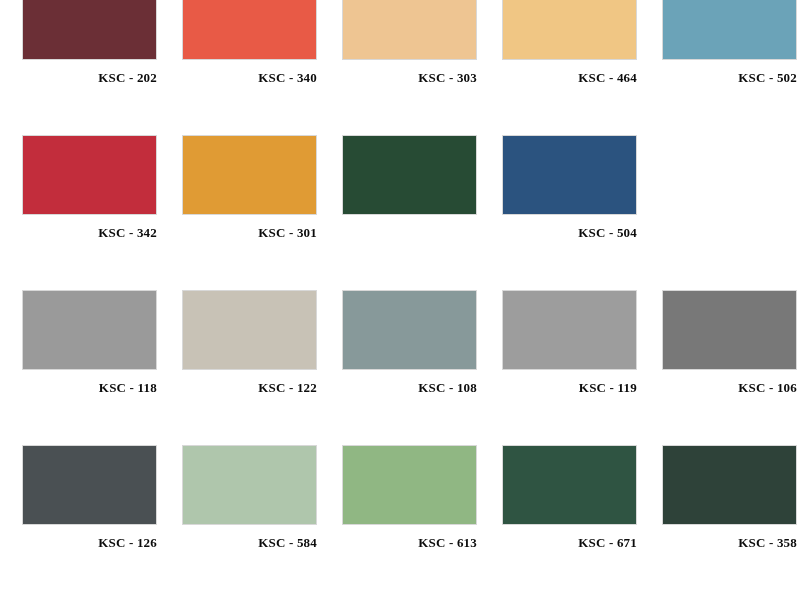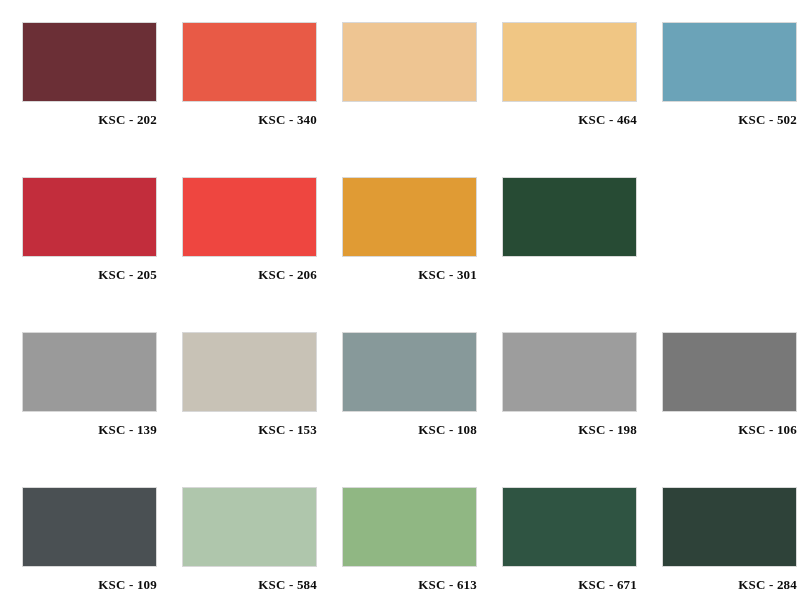--- a/index.html
+++ b/index.html
@@ -14,20 +14,21 @@
     font-family: "Liberation Serif", "DejaVu Serif", serif;
     overflow: hidden;
   }
   #swatch-chart {
     width: 800px;
     height: 600px;
     box-sizing: border-box;
     padding: 22px 22px 0 22px;
     display: flex;
     flex-direction: column;
+    justify-content: flex-end;
   }
   .swatch-row {
     display: flex;
     flex-direction: row;
     height: 155px;
     flex: 0 0 auto;
   }
   .swatch-cell {
     width: 135px;
     margin-right: 25px;
@@ -64,88 +65,89 @@
     <div class="swatch-cell">
       <div class="swatch-chip" style="background-color: rgb(107, 47, 54); border-color: rgb(216, 216, 216);"></div>
       <div class="swatch-label">KSC - 202</div>
     </div>
     <div class="swatch-cell">
       <div class="swatch-chip" style="background-color: rgb(232, 90, 70); border-color: rgb(216, 216, 216);"></div>
       <div class="swatch-label">KSC - 340</div>
     </div>
     <div class="swatch-cell">
       <div class="swatch-chip" style="background-color: rgb(238, 197, 146); border-color: rgb(216, 216, 216);"></div>
+      <div class="swatch-label">KSC - 303</div>
     </div>
     <div class="swatch-cell">
       <div class="swatch-chip" style="background-color: rgb(240, 198, 132); border-color: rgb(216, 216, 216);"></div>
       <div class="swatch-label">KSC - 464</div>
     </div>
     <div class="swatch-cell">
       <div class="swatch-chip" style="background-color: rgb(107, 163, 184); border-color: rgb(216, 216, 216);"></div>
       <div class="swatch-label">KSC - 502</div>
     </div>
   </div>
 
   <div class="swatch-row">
     <div class="swatch-cell">
       <div class="swatch-chip" style="background-color: rgb(194, 45, 60); border-color: rgb(216, 216, 216);"></div>
-      <div class="swatch-label">KSC - 205</div>
-    </div>
-    <div class="swatch-cell">
-      <div class="swatch-chip" style="background-color: rgb(238, 70, 64); border-color: rgb(216, 216, 216);"></div>
-      <div class="swatch-label">KSC - 206</div>
+      <div class="swatch-label">KSC - 342</div>
     </div>
     <div class="swatch-cell">
       <div class="swatch-chip" style="background-color: rgb(224, 155, 52); border-color: rgb(216, 216, 216);"></div>
       <div class="swatch-label">KSC - 301</div>
     </div>
     <div class="swatch-cell">
       <div class="swatch-chip" style="background-color: rgb(39, 75, 52); border-color: rgb(216, 216, 216);"></div>
     </div>
+    <div class="swatch-cell">
+      <div class="swatch-chip" style="background-color: rgb(43, 83, 127); border-color: rgb(216, 216, 216);"></div>
+      <div class="swatch-label">KSC - 504</div>
+    </div>
   </div>
 
   <div class="swatch-row">
     <div class="swatch-cell">
       <div class="swatch-chip" style="background-color: rgb(154, 154, 154); border-color: rgb(216, 216, 216);"></div>
-      <div class="swatch-label">KSC - 139</div>
+      <div class="swatch-label">KSC - 118</div>
     </div>
     <div class="swatch-cell">
       <div class="swatch-chip" style="background-color: rgb(200, 194, 182); border-color: rgb(216, 216, 216);"></div>
-      <div class="swatch-label">KSC - 153</div>
+      <div class="swatch-label">KSC - 122</div>
     </div>
     <div class="swatch-cell">
       <div class="swatch-chip" style="background-color: rgb(135, 153, 154); border-color: rgb(216, 216, 216);"></div>
       <div class="swatch-label">KSC - 108</div>
     </div>
     <div class="swatch-cell">
       <div class="swatch-chip" style="background-color: rgb(157, 157, 157); border-color: rgb(216, 216, 216);"></div>
-      <div class="swatch-label">KSC - 198</div>
+      <div class="swatch-label">KSC - 119</div>
     </div>
     <div class="swatch-cell">
       <div class="swatch-chip" style="background-color: rgb(120, 120, 120); border-color: rgb(216, 216, 216);"></div>
       <div class="swatch-label">KSC - 106</div>
     </div>
   </div>
 
   <div class="swatch-row">
     <div class="swatch-cell">
       <div class="swatch-chip" style="background-color: rgb(74, 80, 83); border-color: rgb(216, 216, 216);"></div>
-      <div class="swatch-label">KSC - 109</div>
+      <div class="swatch-label">KSC - 126</div>
     </div>
     <div class="swatch-cell">
       <div class="swatch-chip" style="background-color: rgb(175, 198, 172); border-color: rgb(216, 216, 216);"></div>
       <div class="swatch-label">KSC - 584</div>
     </div>
     <div class="swatch-cell">
       <div class="swatch-chip" style="background-color: rgb(144, 183, 131); border-color: rgb(216, 216, 216);"></div>
       <div class="swatch-label">KSC - 613</div>
     </div>
     <div class="swatch-cell">
       <div class="swatch-chip" style="background-color: rgb(47, 84, 66); border-color: rgb(216, 216, 216);"></div>
       <div class="swatch-label">KSC - 671</div>
     </div>
     <div class="swatch-cell">
       <div class="swatch-chip" style="background-color: rgb(46, 66, 57); border-color: rgb(216, 216, 216);"></div>
-      <div class="swatch-label">KSC - 284</div>
+      <div class="swatch-label">KSC - 358</div>
     </div>
   </div>
 
 </div>
 
 </body></html>

